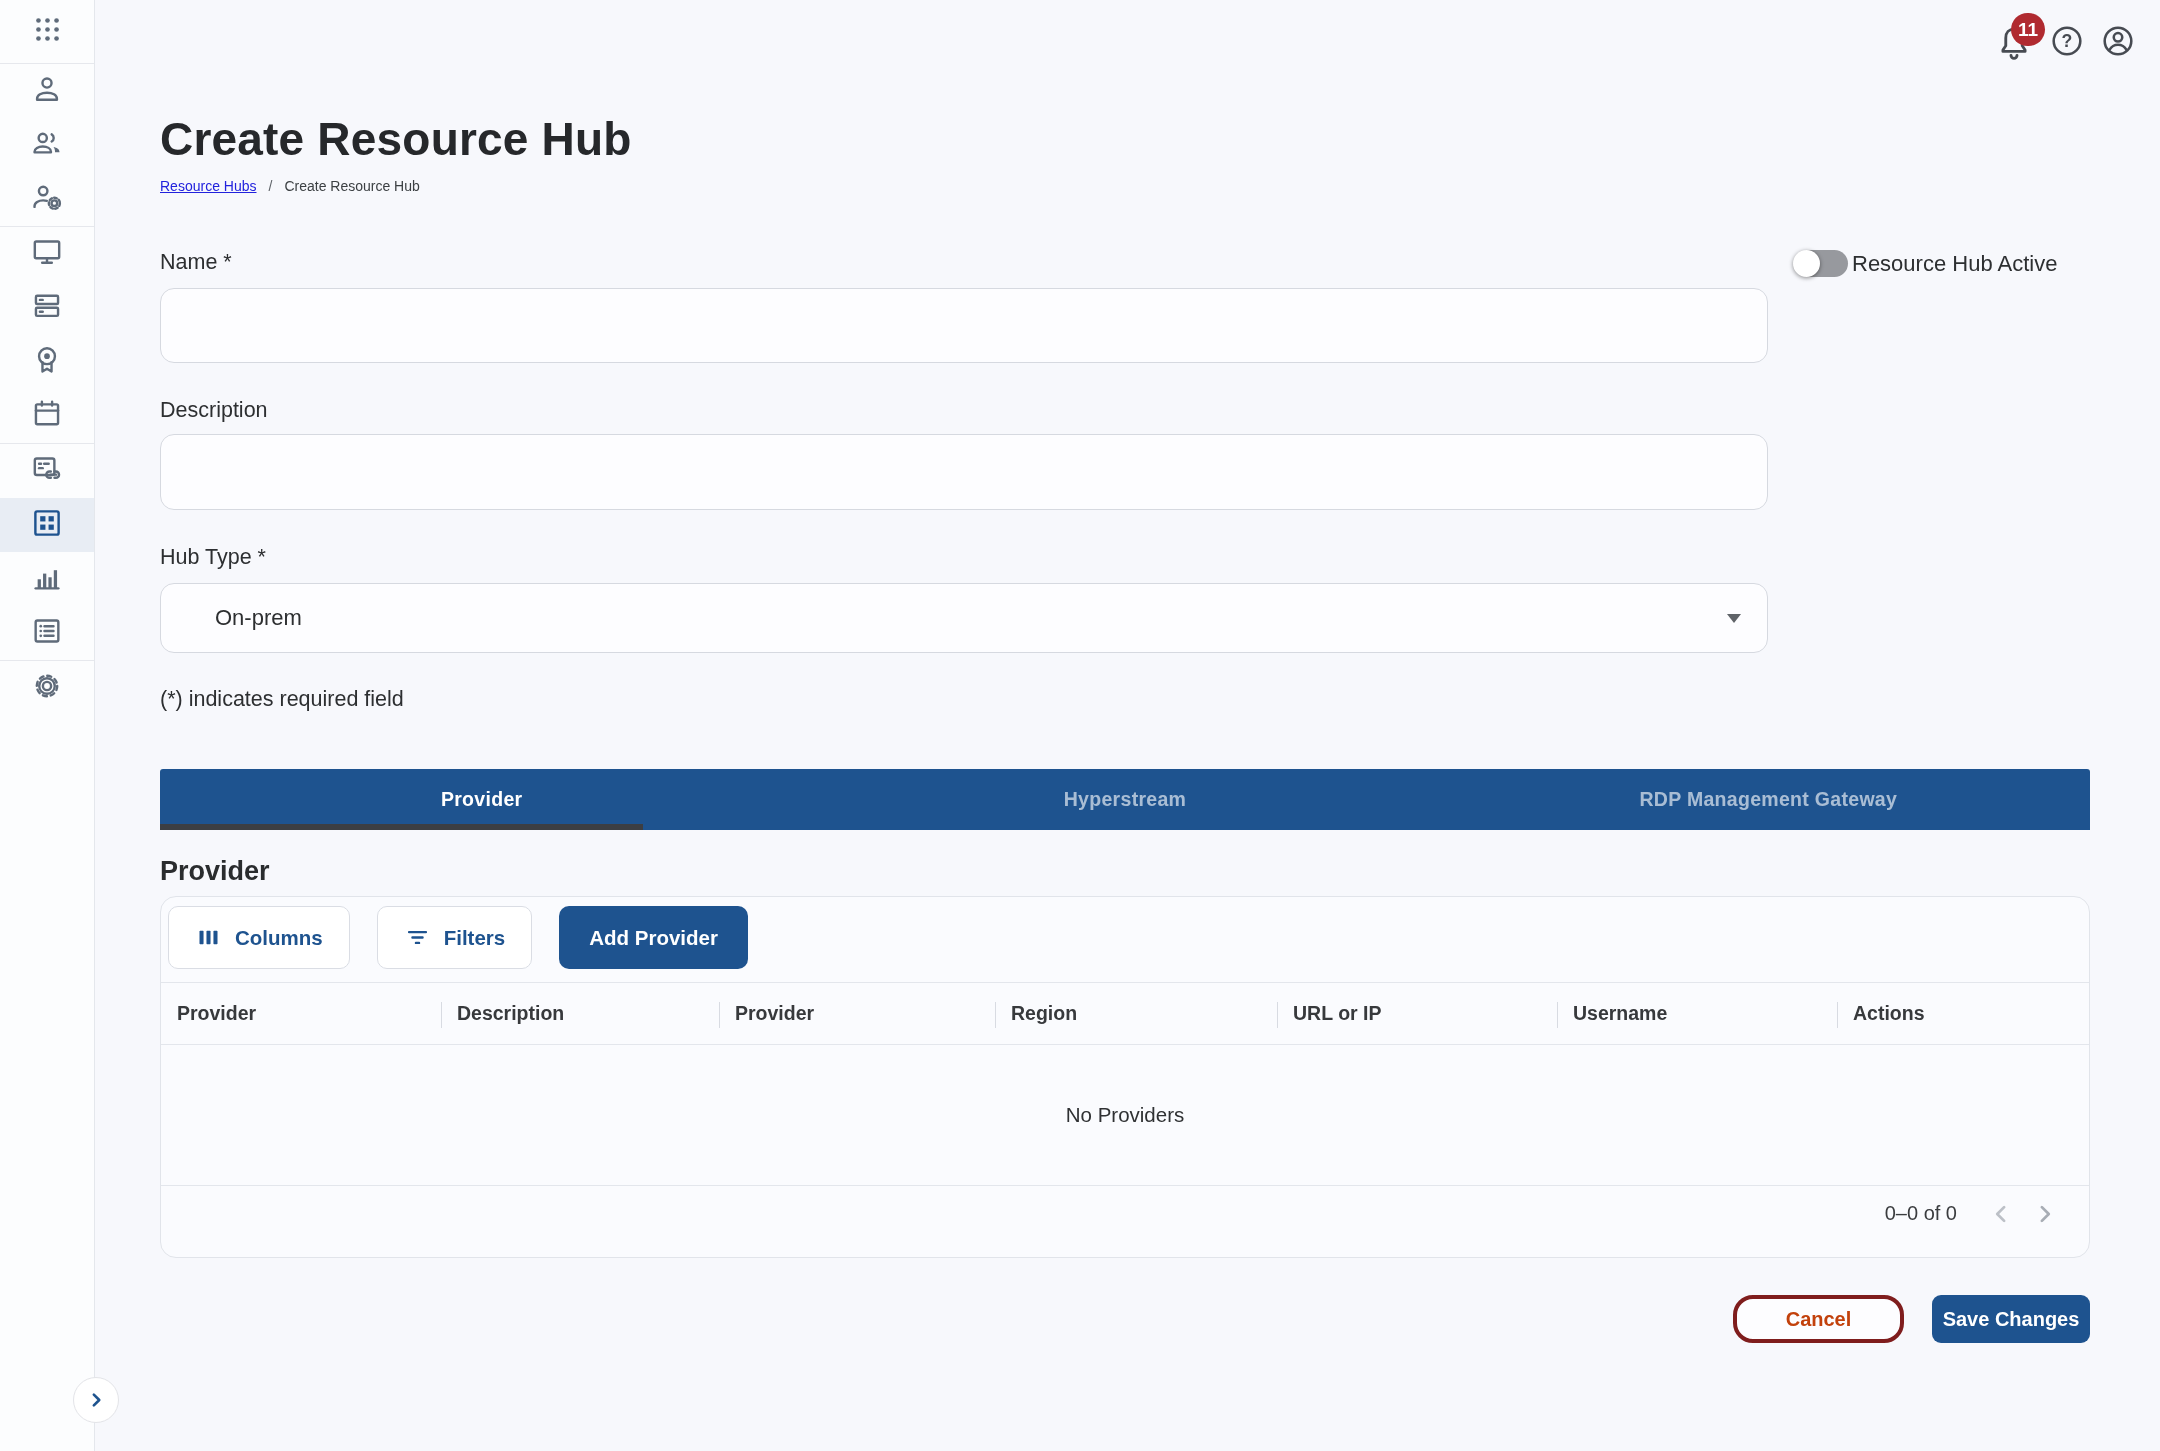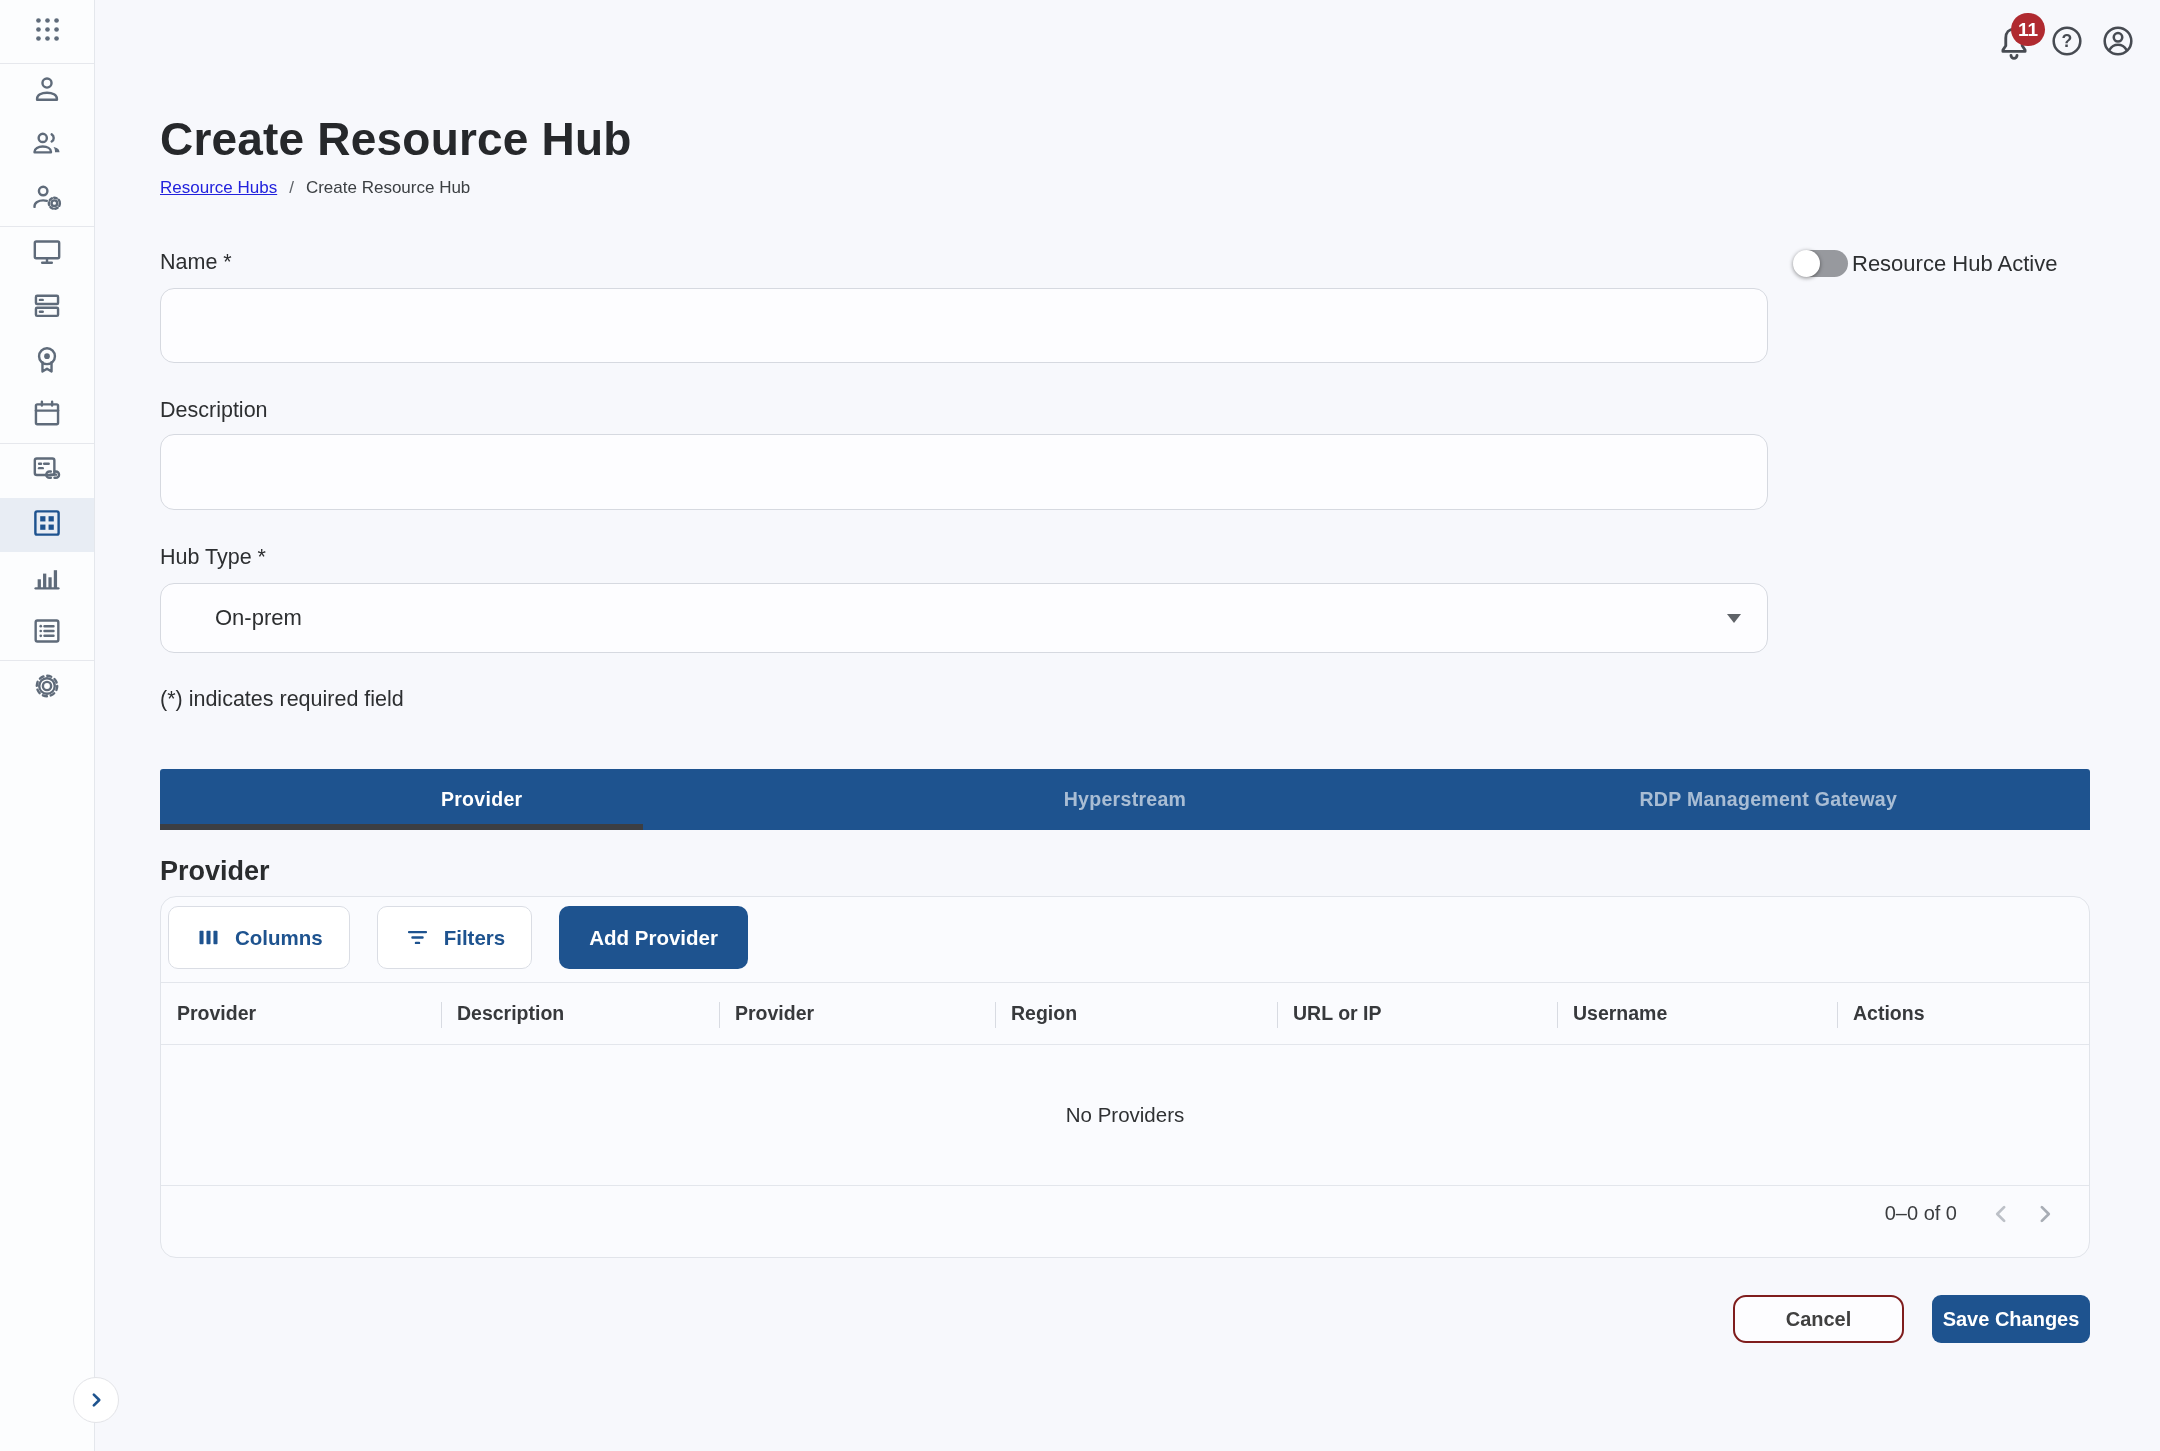--- a/index.html
+++ b/index.html
@@ -30,21 +30,21 @@
   .tst { stroke:#474b52; fill:none; stroke-width:1.8; stroke-linecap:round; stroke-linejoin:round; }
   .bell-wrap { position:relative; width:38px; height:38px; }
   .bell-wrap svg { width:38px; height:38px; }
   .badge { position:absolute; top:-11px; left:16px; min-width:34px; height:33px; padding:0 6px;
            background:#b02a30; border-radius:17px; color:#fff; font-size:19px; font-weight:bold;
            display:flex; align-items:center; justify-content:center; }
   .round-ic { width:34px; height:34px; }
 
   
   .page-title { position:absolute; left:160px; top:112px; font-size:46px; font-weight:700; color:#26282b; letter-spacing:0.2px; }
-  .breadcrumb { position:absolute; left:160px; top:178px; font-size:17px; color:#3c4043; display:flex; gap:12px; align-items:center; }
+  .breadcrumb { position:absolute; left:160px; top:178px; font-size:14px; color:#3c4043; display:flex; gap:12px; align-items:center; }
   .breadcrumb a { color:#2222dd; text-decoration:underline; cursor:pointer; }
   .crumb-sep { color:#5f6368; }
 
   
   .field-label { position:absolute; left:160px; font-size:21.5px; color:#2d2f31; }
   .text-input { position:absolute; left:160px; width:1608px; background:#fdfdff; border:1px solid #d6d9e0;
                 border-radius:14px; font-size:22px; color:#2d2f31; padding:0 22px;
                 font-family:"Liberation Sans", sans-serif; outline:none; }
   .toggle-group { position:absolute; left:1796px; top:250px; display:flex; align-items:center; gap:4px; }
   .toggle { position:relative; width:52px; height:27px; border-radius:14px; background:#97999e; cursor:pointer; }
@@ -85,22 +85,22 @@
                font-size:20.5px; color:#2f3133; }
   .pagination { height:56px; border-top:1px solid #e3e6ec; display:flex; align-items:center;
                 justify-content:flex-end; padding-right:22px; gap:0; }
   .page-range { font-size:20px; color:#3a3c3f; margin-right:22px; }
   .page-btn { width:44px; height:44px; display:flex; align-items:center; justify-content:center; cursor:pointer; }
   .page-btn svg { width:30px; height:30px; }
 
   
   .footer-actions { position:absolute; left:160px; top:1295px; width:1930px; display:flex;
                     justify-content:flex-end; gap:28px; }
-  .btn-cancel { width:171px; height:48px; background:#fdfdff; border:2px solid #7f1d1d; border-radius:13px;
-                color:#404040; font-size:20px; font-weight:bold; cursor:pointer;
+  .btn-cancel { width:171px; height:48px; background:#fdfdff; border:4px solid #7f1d1d; border-radius:20px;
+                color:#c2410c; font-size:20px; font-weight:bold; cursor:pointer;
                 font-family:"Liberation Sans", sans-serif; }
   .btn-save { width:158px; height:48px; background:#1e538f; border:none; border-radius:9px;
               color:#ffffff; font-size:20px; font-weight:bold; cursor:pointer;
               font-family:"Liberation Sans", sans-serif; }
 </style>
 </head>
 <body>
 
 <div class="app">
 

